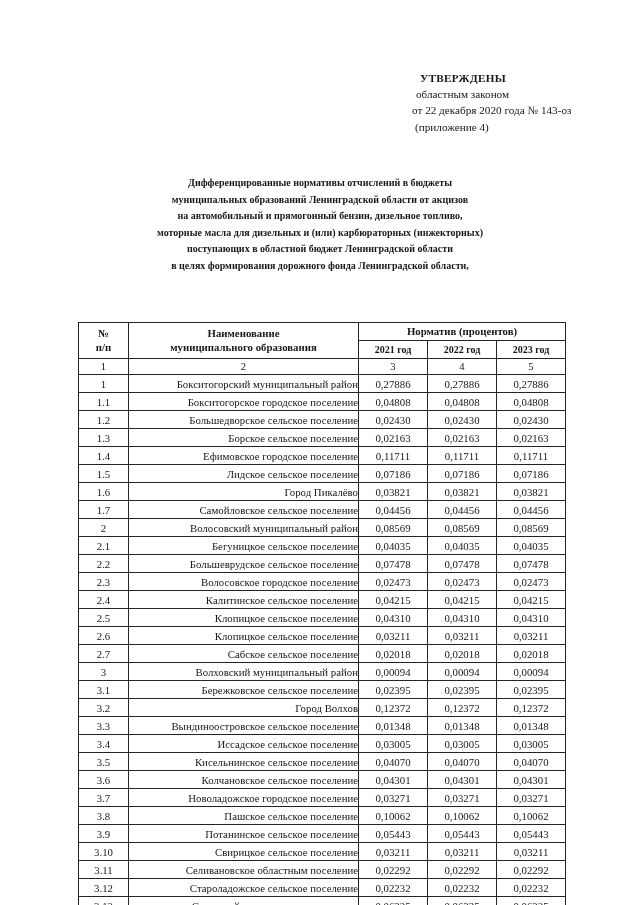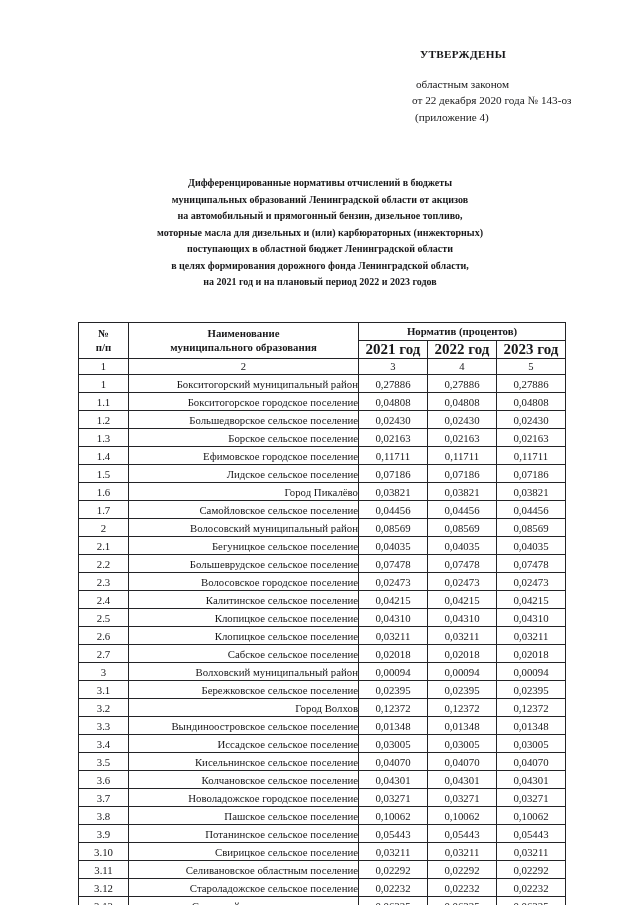--- a/index.html
+++ b/index.html
@@ -13,32 +13,32 @@
     position: relative;
     font-family: "Liberation Serif", "DejaVu Serif", serif;
     color: #18181a;
     overflow: hidden;
   }
 
   
   .approval {
     position: absolute;
     left: 412px;
-    top: 46px;
+    top: 70px;
     width: 220px;
     font-size: 11.2px;
     line-height: 16.2px;
     text-align: left;
   }
   .approval .ln1 {
     font-weight: bold;
     letter-spacing: 0.3px;
     padding-left: 8px;
   }
-  .approval .ln2 { padding-left: 4px; margin-top: 14px; }
+  .approval .ln2 { padding-left: 4px; }
   .approval .ln4 { padding-left: 3px; }
 
   
   .doc-title {
     position: absolute;
     left: 50px;
     top: 175px;
     width: 540px;
     text-align: center;
     font-weight: bold;
@@ -70,21 +70,21 @@
   table.norms th {
     font-weight: bold;
     text-align: center;
     line-height: 13.5px;
   }
   .col-num    { width: 50px; }
   .col-name   { width: 230px; }
   .col-year   { width: 69px; }
 
   th.head-tall { height: 34px; }
-  .hdr-sub { font-size: 15px; }
+  .hdr-sub { font-size: 10px; }
 
   td.c-num {
     text-align: center;
   }
   td.c-name {
     text-align: right;
     padding-left: 7px;
   }
   td.c-val {
     text-align: center;
@@ -105,21 +105,20 @@
   <div class="ln4">(приложение 4)</div>
 </div>
 
 <div class="doc-title">
   <div>Дифференцированные нормативы отчислений в бюджеты</div>
   <div>муниципальных образований Ленинградской области от акцизов</div>
   <div>на автомобильный и прямогонный бензин, дизельное топливо,</div>
   <div>моторные масла для дизельных и (или) карбюраторных (инжекторных)</div>
   <div>поступающих в областной бюджет Ленинградской области</div>
   <div>в целях формирования дорожного фонда Ленинградской области,</div>
-  <div>на 2021 год и на плановый период 2022 и 2023 годов</div>
 </div>
 
 <div class="table-wrap">
   <table class="norms">
     <colgroup>
       <col class="col-num">
       <col class="col-name">
       <col class="col-year">
       <col class="col-year">
       <col class="col-year">

